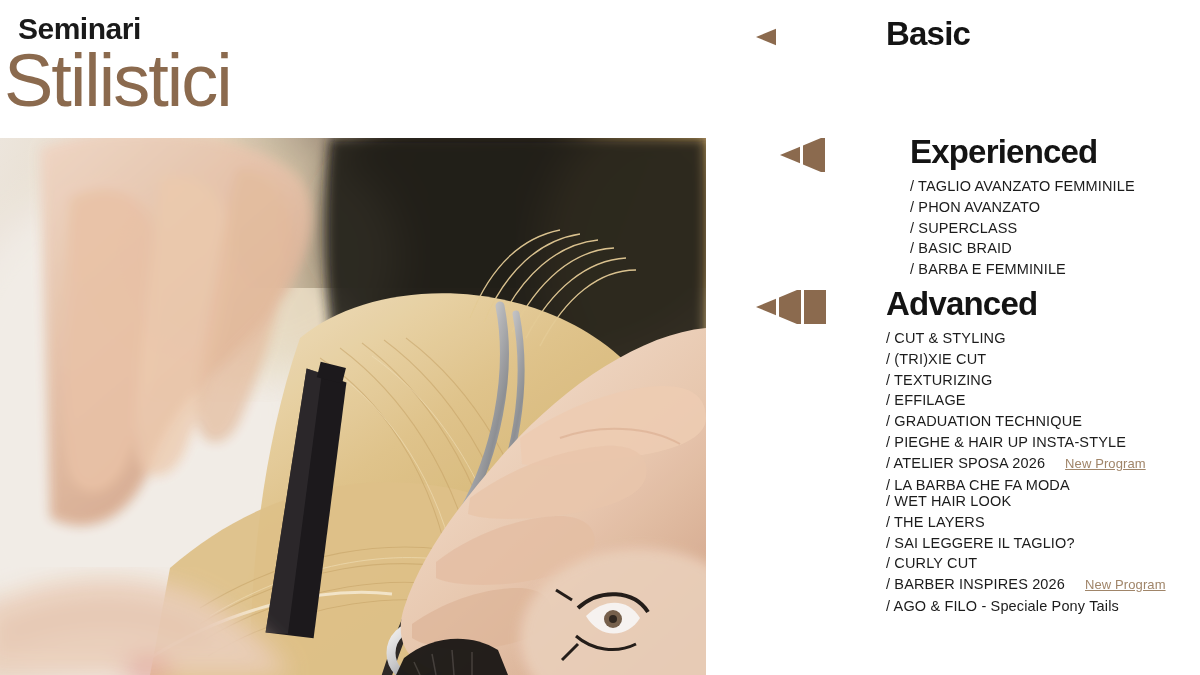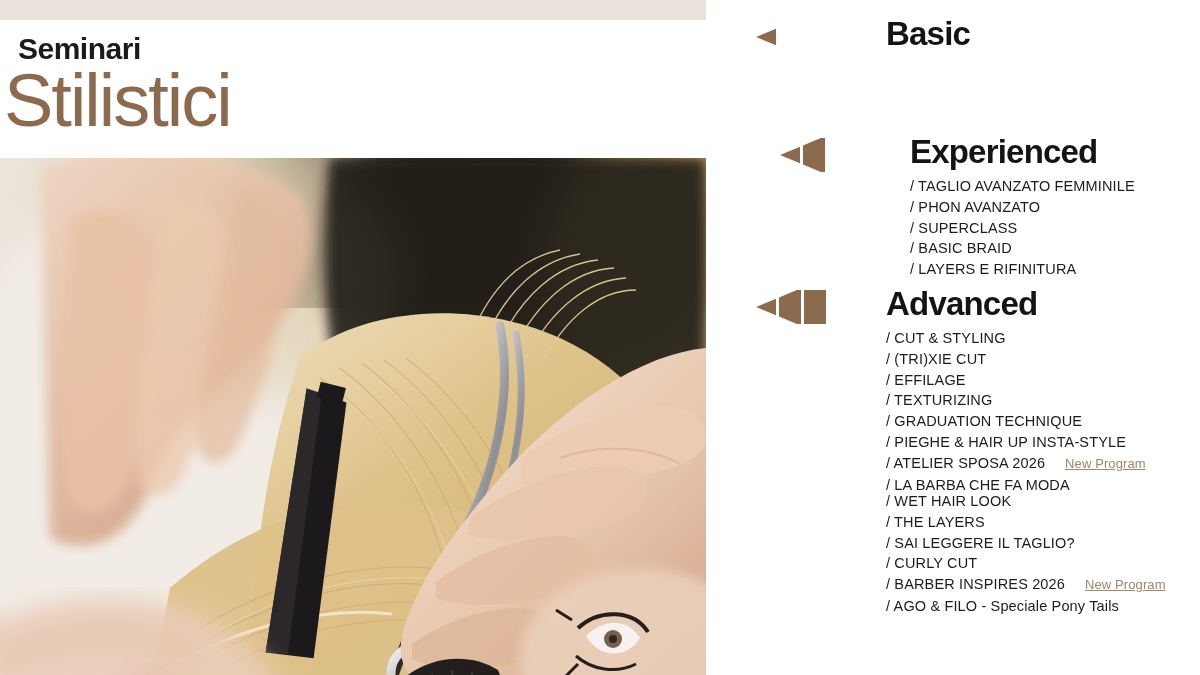--- a/index.html
+++ b/index.html
@@ -15,21 +15,20 @@
     background: #EAE1DB;
     font-family: "Liberation Sans", sans-serif;
   }
 
   
   #left-col {
     position: absolute;
     left: 0; top: 0;
     width: 706px;
     height: 477px;
-    margin-top: 20px;
   }
   #title-block {
     position: absolute;
     left: 0; top: 0;
     width: 706px;
     height: 138px;
     background: #ffffff;
   }
   #title-eyebrow {
     position: absolute;
@@ -324,41 +323,41 @@
             <polygon points="73,-13 96,-22 96,56 73,47" fill="#ffffff"></polygon>
           </svg>
         </span>
         <span class="sec-title">Experienced</span>
       </div>
       <ul class="sec-list">
         <li><span>/ TAGLIO AVANZATO FEMMINILE</span></li>
         <li><span>/ PHON AVANZATO</span></li>
         <li><span>/ SUPERCLASS</span></li>
         <li><span>/ BASIC BRAID</span></li>
-        <li><span>/ LAYERS E RIFINITURA</span></li>
+        <li><span>/ BARBA E FEMMINILE</span></li>
       </ul>
     </div>
 
     <div class="section" id="sec-advanced" style="top:284px;">
       <div class="sec-head-row">
         <span class="level-arrow">
           <svg viewBox="0 0 96 34" aria-hidden="true">
             <polygon points="0,17 20,8.7 20,25.3" fill="#8B6A4E"></polygon>
             <polygon points="23,7.5 45,-1.7 45,35.7 23,26.5" fill="#8B6A4E"></polygon>
             <polygon points="48,-3 70,-12 70,46 48,37" fill="#8B6A4E"></polygon>
             <polygon points="73,-13 96,-22 96,56 73,47" fill="#ffffff"></polygon>
           </svg>
         </span>
         <span class="sec-title">Advanced</span>
       </div>
       <ul class="sec-list">
         <li><span>/ CUT &amp; STYLING</span></li>
         <li><span>/ (TRI)XIE CUT</span></li>
+        <li><span>/ TEXTURIZING</span></li>
         <li><span>/ EFFILAGE</span></li>
-        <li><span>/ TEXTURIZING</span></li>
         <li><span>/ GRADUATION TECHNIQUE</span></li>
         <li><span>/ PIEGHE &amp; HAIR UP INSTA-STYLE</span></li>
         <li>
           <span>/ ATELIER SPOSA 2026</span><span class="badge-new">New Program</span>
         </li>
         <li><span>/ LA BARBA CHE FA MODA</span></li>
       </ul>
     </div>
 
     <div class="section" id="sec-specialist" style="top:491px;">

